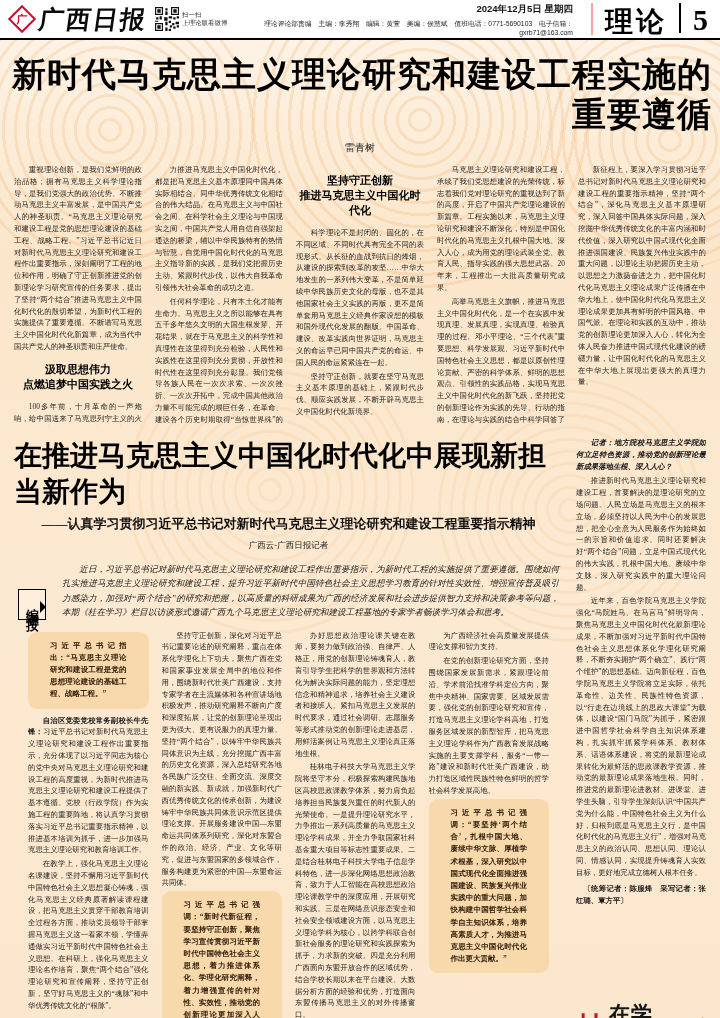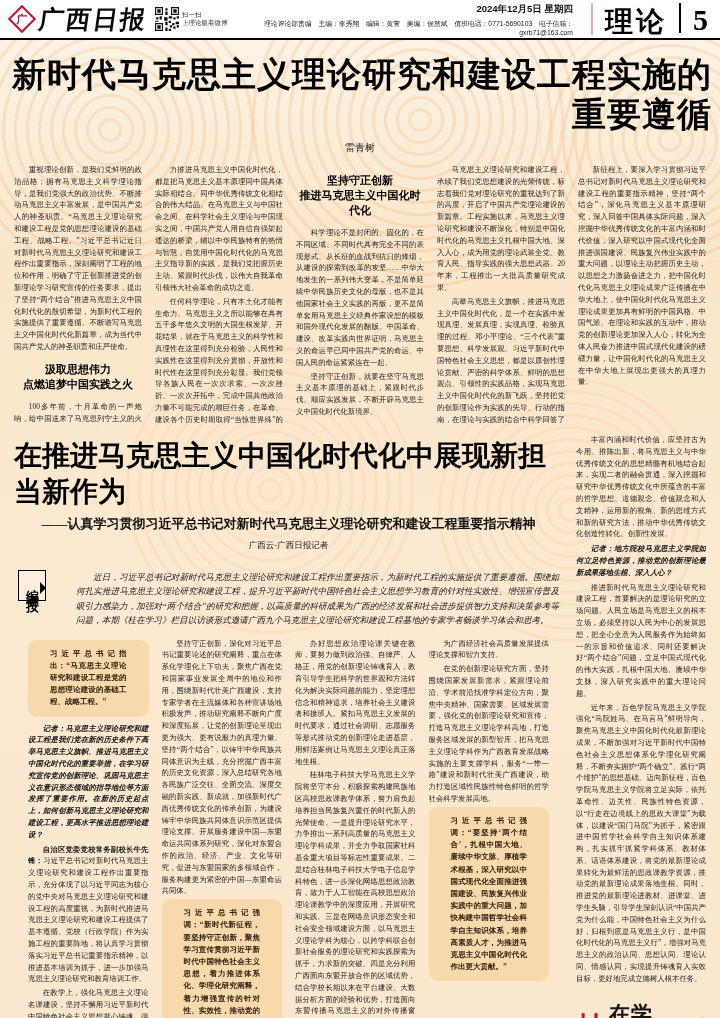--- a/index.html
+++ b/index.html
@@ -44,21 +44,21 @@
   .blk.lead { text-indent:2em; margin-bottom:2px; }
   .lead-name { font-weight:800; font-family:"Liberation Sans",sans-serif; font-style:normal; }
   .blk.credit { font-weight:bold; margin-top:5px; text-indent:1em; }
 
   
   .a2 { display:flex; gap:13px; padding:8px 14px 0; }
   .a2-left { width:549px; }
   .a2-title { font-family:"Liberation Sans","DejaVu Sans",sans-serif; font-weight:900; font-size:28px; line-height:36px; text-align:left; color:#000; margin:4px 0 5px; }
   .a2-sub { font-weight:bold; font-size:13px; text-align:center; color:#111; margin-bottom:7px; }
   .a2-byline { text-align:center; font-size:8.5px; color:#222; margin-bottom:9px; }
-  .ednote { display:flex; gap:30px; margin:18px 4px 10px; align-items:flex-start; }
+  .ednote { display:flex; gap:16px; margin:10px 4px 10px; align-items:flex-end; }
   .ednote-label { writing-mode:vertical-rl; text-orientation:upright; font-family:"Liberation Sans",sans-serif; font-weight:800; font-size:13px; letter-spacing:5px; border:1.5px solid #000; padding:7px 4px; background:rgba(255,255,255,.25); position:relative; }
   .ednote-label::after { content:""; position:absolute; right:-7px; bottom:6px; border:6px solid transparent; border-left-color:#000; }
   .ednote-text { flex:1; font-size:8.6px; line-height:14.4px; font-style:italic; text-align:justify; color:#191919; text-indent:2em; }
   .cols-a2 .col { height:446px; }
   .a2-right { width:130px; display:flex; flex-direction:column; }
   .col5 { height:556px; overflow:hidden; font-size:7.4px; line-height:11.8px; text-align:justify; color:#1c1c1c; }
   .gxs-logo { margin-top:10px; display:flex; align-items:center; justify-content:center; gap:3px; }
   .gui-seal { color:#c8102e; font-weight:900; font-size:30px; font-family:"Liberation Serif",serif; line-height:30px; }
   .gui-rest { font-family:"Liberation Sans",sans-serif; font-weight:900; font-size:21px; color:#151515; letter-spacing:1px; }
   .book-icon { width:30px; height:26px; }
@@ -146,21 +146,20 @@
           <h2 class="a2-title">在推进马克思主义中国化时代化中展现新担当新作为</h2>
           <div class="a2-sub">——认真学习贯彻习近平总书记对新时代马克思主义理论研究和建设工程重要指示精神</div>
           <div class="a2-byline">广西云-广西日报记者</div>
           <div class="ednote">
             <div class="ednote-label">编者按</div>
             <div class="ednote-text">近日，习近平总书记对新时代马克思主义理论研究和建设工程作出重要指示，为新时代工程的实施提供了重要遵循。围绕如何扎实推进马克思主义理论研究和建设工程，提升习近平新时代中国特色社会主义思想学习教育的针对性实效性、增强宣传普及吸引力感染力，加强对“两个结合”的研究和把握，以高质量的科研成果为广西的经济发展和社会进步提供智力支持和决策参考等问题，本期《桂在学习》栏目以访谈形式邀请广西九个马克思主义理论研究和建设工程基地的专家学者畅谈学习体会和思考。</div>
           </div>
           <div class="cols cols-a2">
             <div class="col">
                 <div class="blk quote">习近平总书记指出：“马克思主义理论研究和建设工程是党的思想理论建设的基础工程、战略工程。”</div>
-                <div class="blk q">记者：马克思主义理论研究和建设工程是我们党在新的历史条件下高举马克思主义旗帜、推进马克思主义中国化时代化的重要举措，在学习研究宣传党的创新理论、巩固马克思主义在意识形态领域的指导地位等方面发挥了重要作用。在新的历史起点上，如何创新马克思主义理论研究和建设工程，更高水平推进思想理论建设？</div>
                 <div class="blk lead"><span class="lead-name">自治区党委党校常务副校长牛先锋：</span>习近平总书记对新时代马克思主义理论研究和建设工程作出重要指示，充分体现了以习近平同志为核心的党中央对马克思主义理论研究和建设工程的高度重视，为新时代推进马克思主义理论研究和建设工程提供了基本遵循。党校（行政学院）作为实施工程的重要阵地，将认真学习贯彻落实习近平总书记重要指示精神，以推进基本培训为抓手，进一步加强马克思主义理论研究和教育培训工作。</div>
                 <div class="blk p">在教学上，强化马克思主义理论名课建设，坚持不懈用习近平新时代中国特色社会主义思想凝心铸魂，强化马克思主义经典原著解读课程建设，把马克思主义贯穿干部教育培训全过程各方面，推动党员领导干部掌握马克思主义这一看家本领，学懂弄通做实习近平新时代中国特色社会主义思想。在科研上，强化马克思主义理论名作培育，聚焦“两个结合”强化理论研究和宣传阐释，坚持守正创新，坚守好马克思主义的“魂脉”和中华优秀传统文化的“根脉”。</div>
               </div>
             <div class="col">
                 <div class="blk p">坚持守正创新，深化对习近平总书记重要论述的研究阐释，重点在体系化学理化上下功夫，聚焦广西在党和国家事业发展全局中的地位和作用，围绕新时代壮美广西建设，支持专家学者在主流媒体和各种宣讲场地积极发声，推动研究阐释不断向广度和深度拓展，让党的创新理论呈现出更为强大、更有说服力的真理力量。坚持“两个结合”，以铸牢中华民族共同体意识为主线，充分挖掘广西丰富的历史文化资源，深入总结研究各地各民族广泛交往、全面交流、深度交融的新实践、新成就，加强新时代广西优秀传统文化的传承创新，为建设铸牢中华民族共同体意识示范区提供理论支撑。开展服务建设中国—东盟命运共同体系列研究，深化对东盟合作的政治、经济、产业、文化等研究，促进与东盟国家的多领域合作，服务构建更为紧密的中国—东盟命运共同体。</div>
                 <div class="blk quote">习近平总书记强调：“新时代新征程，要坚持守正创新，聚焦学习宣传贯彻习近平新时代中国特色社会主义思想，着力推进体系化、学理化研究阐释，着力增强宣传的针对性、实效性，推动党的创新理论更加深入人心。”</div>
                 <div class="blk q">记者：伟大时代，需要伟大理论引领。习近平新时代中国特色社会主义思想是当代中国马克思主义、二十一世纪马克思主义，引领中国特色社会主义不断创造新辉煌。高校马克思主义学院如何更好用马克思主义铸魂育人，引领社会思潮？</div>
               </div>
             <div class="col">
                 <div class="blk p">办好思想政治理论课关键在教师，要努力做到政治强、自律严、人格正，用党的创新理论铸魂育人，教育引导学生把科学的世界观和方法转化为解决实际问题的能力，坚定理想信念和精神追求，培养社会主义建设者和接班人。紧扣马克思主义发展的时代要求，通过社会调研、志愿服务等形式推动党的创新理论走进基层，用鲜活案例让马克思主义理论真正落地生根。</div>
@@ -168,21 +167,20 @@
               </div>
             <div class="col">
                 <div class="blk p">为广西经济社会高质量发展提供理论支撑和智力支持。</div>
                 <div class="blk p">在党的创新理论研究方面，坚持围绕国家发展新需求，紧跟理论前沿、学术前沿找准学科定位方向，聚焦中央精神、国家需要、区域发展需要，强化党的创新理论研究和宣传，打造马克思主义理论学科高地，打造服务区域发展的新型智库，把马克思主义理论学科作为广西教育发展战略实施的主要支撑学科，服务“一带一路”建设和新时代壮美广西建设，助力打造区域性民族性特色鲜明的哲学社会科学发展高地。</div>
                 <div class="blk quote">习近平总书记强调：“要坚持‘两个结合’，扎根中国大地、赓续中华文脉、厚植学术根基，深入研究以中国式现代化全面推进强国建设、民族复兴伟业实践中的重大问题，加快构建中国哲学社会科学自主知识体系，培养高素质人才，为推进马克思主义中国化时代化作出更大贡献。”</div>
               </div>
           </div>
         </div>
         <div class="a2-right">
           <div class="col5">
-              <div class="blk p">丰富内涵和时代价值，应坚持古为今用、推陈出新，将马克思主义与中华优秀传统文化的思想精髓有机地结合起来，实现二者的融会贯通，深入挖掘和研究中华优秀传统文化中所蕴含的丰富的哲学思想、道德观念、价值观念和人文精神，运用新的视角、新的思维方式和新的研究方法，推动中华优秀传统文化创造性转化、创新性发展。</div>
               <div class="blk q">记者：地方院校马克思主义学院如何立足特色资源，推动党的创新理论最新成果落地生根、深入人心？</div>
               <div class="blk p">推进新时代马克思主义理论研究和建设工程，首要解决的是理论研究的立场问题。人民立场是马克思主义的根本立场，必须坚持以人民为中心的发展思想，把全心全意为人民服务作为始终如一的宗旨和价值追求。同时还要解决好“两个结合”问题，立足中国式现代化的伟大实践，扎根中国大地、赓续中华文脉，深入研究实践中的重大理论问题。</div>
               <div class="blk p">近年来，百色学院马克思主义学院强化“马院姓马、在马言马”鲜明导向，聚焦马克思主义中国化时代化最新理论成果，不断加强对习近平新时代中国特色社会主义思想体系化学理化研究阐释，不断夯实拥护“两个确立”、践行“两个维护”的思想基础。迈向新征程，百色学院马克思主义学院将立足实际，依托革命性、边关性、民族性特色资源，以“行走在边境线上的思政大课堂”为载体，以建设“国门马院”为抓手，紧密跟进中国哲学社会科学自主知识体系建构，扎实抓牢抓紧学科体系、教材体系、话语体系建设，将党的最新理论成果转化为最鲜活的思政课教学资源，推动党的最新理论成果落地生根。同时，推进党的最新理论进教材、进课堂、进学生头脑，引导学生深刻认识“中国共产党为什么能，中国特色社会主义为什么好，归根到底是马克思主义行，是中国化时代化的马克思主义行”，增强对马克思主义的政治认同、思想认同、理论认同、情感认同，实现提升铸魂育人实效目标，更好地完成立德树人根本任务。</div>
               <div class="blk credit">〔统筹记者：陈服烽　采写记者：张红璐、覃方平〕</div>
             </div>
           <div class="gxs-logo">
             <span class="gui-seal">桂</span>
             <span class="gui-rest">在学习</span>
             <svg class="book-icon" viewBox="0 0 30 26">
               <path d="M3 4 L14 7 L14 24 L3 21 Z" fill="#e8701a"></path>

